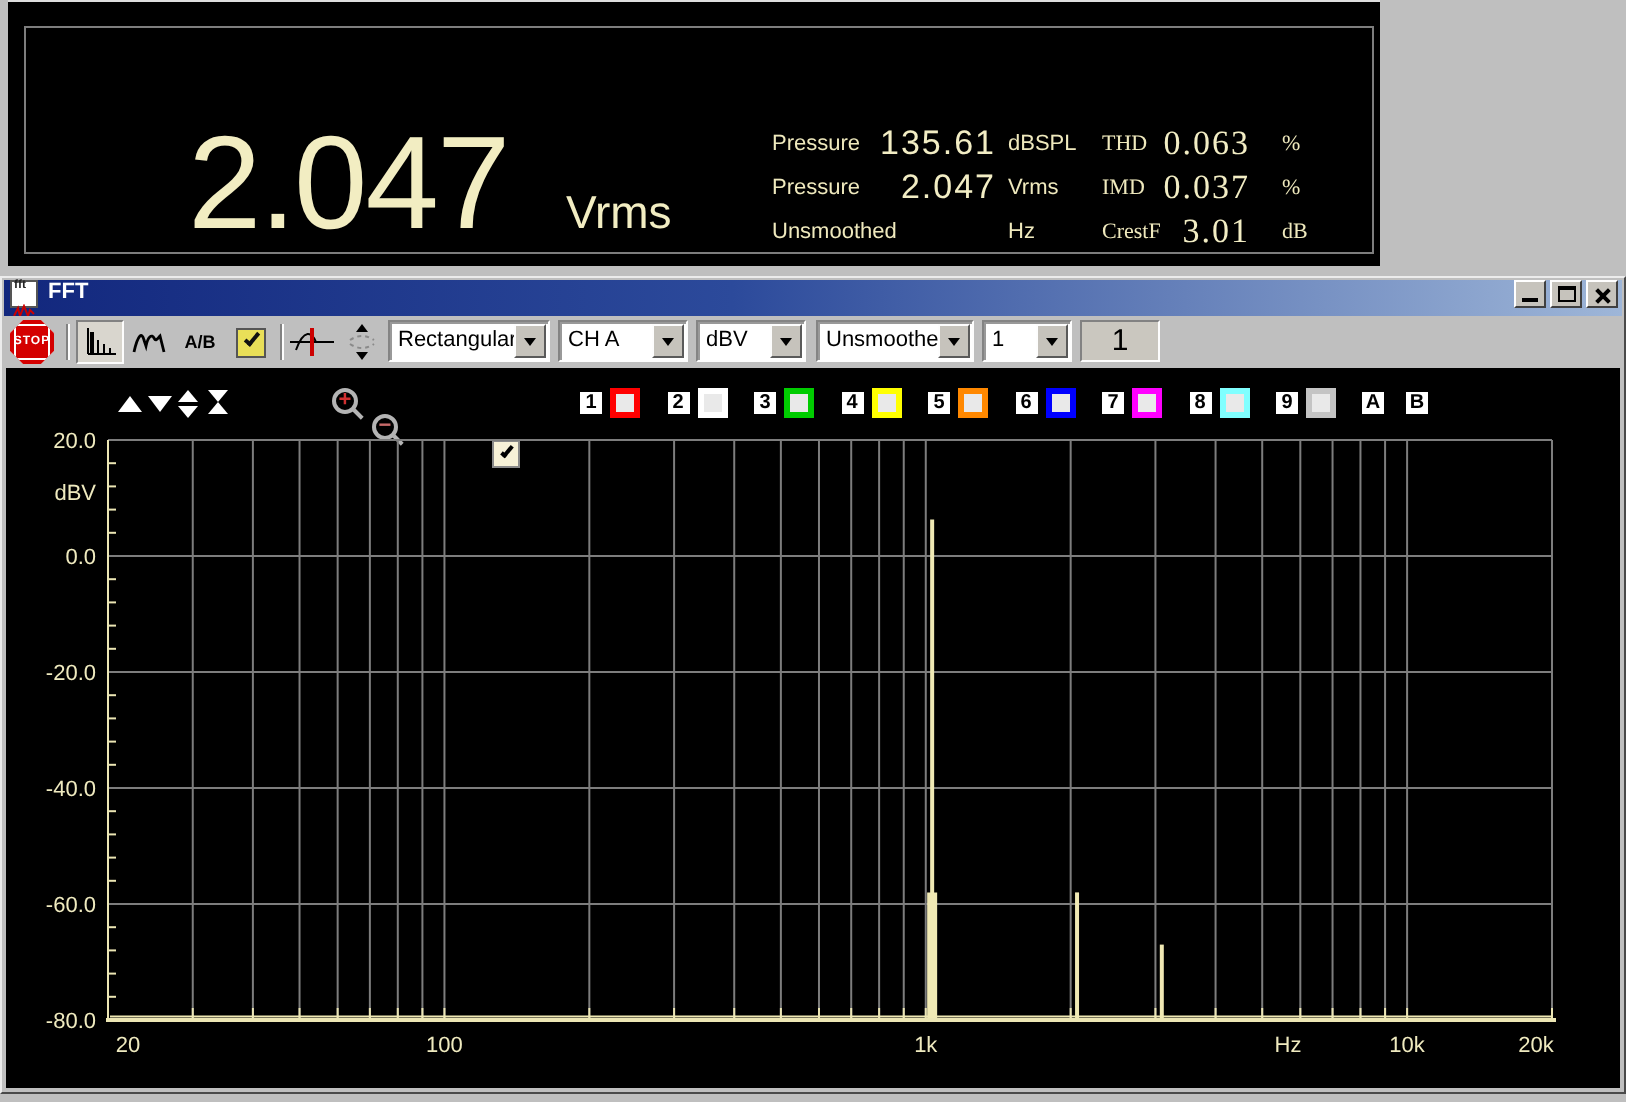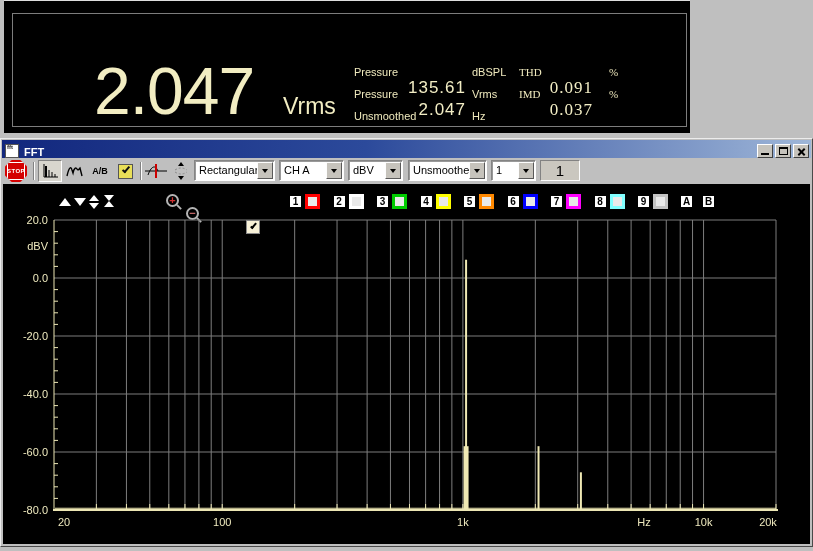--- a/index.html
+++ b/index.html
@@ -6,37 +6,37 @@
   body { background:#888; }
   .screen {
     position:relative; width:813px; height:551px; overflow:hidden;
     background:#bfbfbf; font-family:"Liberation Sans", sans-serif;
   }
   
   .meter-panel { position:absolute; left:4px; top:0; width:686px; height:133px; background:#000; border-top:1px solid #dedede; }
   .meter-inner-border { position:absolute; left:8px; top:12px; right:3px; bottom:6px; border:1px solid #7d7d7d; }
   .big-value { position:absolute; left:90px; top:52px; font-size:66px; letter-spacing:-1px; color:#f2edc2; }
   .big-unit { position:absolute; left:279px; top:92px; font-size:23px; color:#f2edc2; }
-  .ro-group { position:absolute; top:60px; }
+  .ro-group { position:absolute; top:60px;margin-left:32px; }
   #ro-group-1 { left:348px; width:200px; }
   #ro-group-2 { left:513px; width:160px;font-family:Liberation Serif, serif; }
   .ro-row { position:relative; height:22px; }
   .ro-label { position:absolute; left:2px; top:5px; font-size:11px; color:#efe9bd; }
-  .ro-value { position:absolute; left:0; top:17px; text-align:right; font-size:17px; letter-spacing:1px; color:#f2edc4; }
+  .ro-value { position:absolute; left:0; top:1px; text-align:right; font-size:17px; letter-spacing:1px; color:#f2edc4; }
   #ro-group-1 .ro-value { width:114px; }
   #ro-group-2 .ro-value { width:76px; }
   .ro-unit { position:absolute; top:5px; font-size:11px; color:#efe9bd; }
   #ro-group-1 .ro-unit { left:120px; }
   #ro-group-2 .ro-unit { left:92px; }
   
   .fft-window { position:absolute; left:0; top:138px; width:813px; height:409px;
     background:#bfbfbf; border:1px solid; border-color:#ececec #4a4a4a #4a4a4a #ececec; }
   .titlebar { position:absolute; left:1px; right:1px; top:1px; height:18px;
     background:linear-gradient(90deg,#12277d 0%, #2c4a9b 45%, #9eb6d8 100%);
-    display:flex; align-items:flex-end; padding-left:3px; }
+    display:flex; align-items:flex-start; padding-left:3px; }
   .fft-icon { width:14px; height:14px; background:#fff; border:1px solid #555; position:relative; }
   .fft-icon .fft-txt { font-size:6px; font-weight:bold; color:#222; line-height:5px; padding-left:1px; }
   .title-text { color:#fff; font-weight:bold; font-size:11px; margin-left:5px; }
   .win-buttons { margin-left:auto; display:flex; padding-right:2px; }
   .wb { width:16px; height:14px; background:#c6c3bc; border:1px solid; border-color:#fff #404040 #404040 #fff;
         margin-left:2px; position:relative; }
   .wb-min-glyph { position:absolute; left:3px; bottom:2px; width:8px; height:2px; background:#000; }
   .wb-max-glyph { position:absolute; left:3px; top:2px; width:9px; height:8px; border:1px solid #000; border-top:2px solid #000; }
   .wb-x1, .wb-x2 { position:absolute; left:3px; top:6px; width:9px; height:2px; background:#000; }
   .wb-x1 { transform:rotate(45deg); } .wb-x2 { transform:rotate(-45deg); }
@@ -107,27 +107,32 @@
           <span class="ro-unit">Vrms</span>
         </div>
         <div class="ro-row">
           <span class="ro-label">Unsmoothed</span>
           <span class="ro-unit">Hz</span>
         </div>
       </div>
     <div class="ro-group" id="ro-group-2">
         <div class="ro-row">
           <span class="ro-label">THD</span>
-          <span class="ro-value">0.091</span>
+          <span class="ro-value">0.063</span>
           <span class="ro-unit">%</span>
         </div>
         <div class="ro-row">
           <span class="ro-label">IMD</span>
           <span class="ro-value">0.037</span>
           <span class="ro-unit">%</span>
+        </div>
+        <div class="ro-row">
+          <span class="ro-label">CrestF</span>
+          <span class="ro-value">3.01</span>
+          <span class="ro-unit">dB</span>
         </div>
       </div>
   </div>
 
   <div class="fft-window">
 
     <div class="titlebar">
       <div class="fft-icon">
         <div class="fft-txt">fft</div>
         <svg width="12" height="7">

